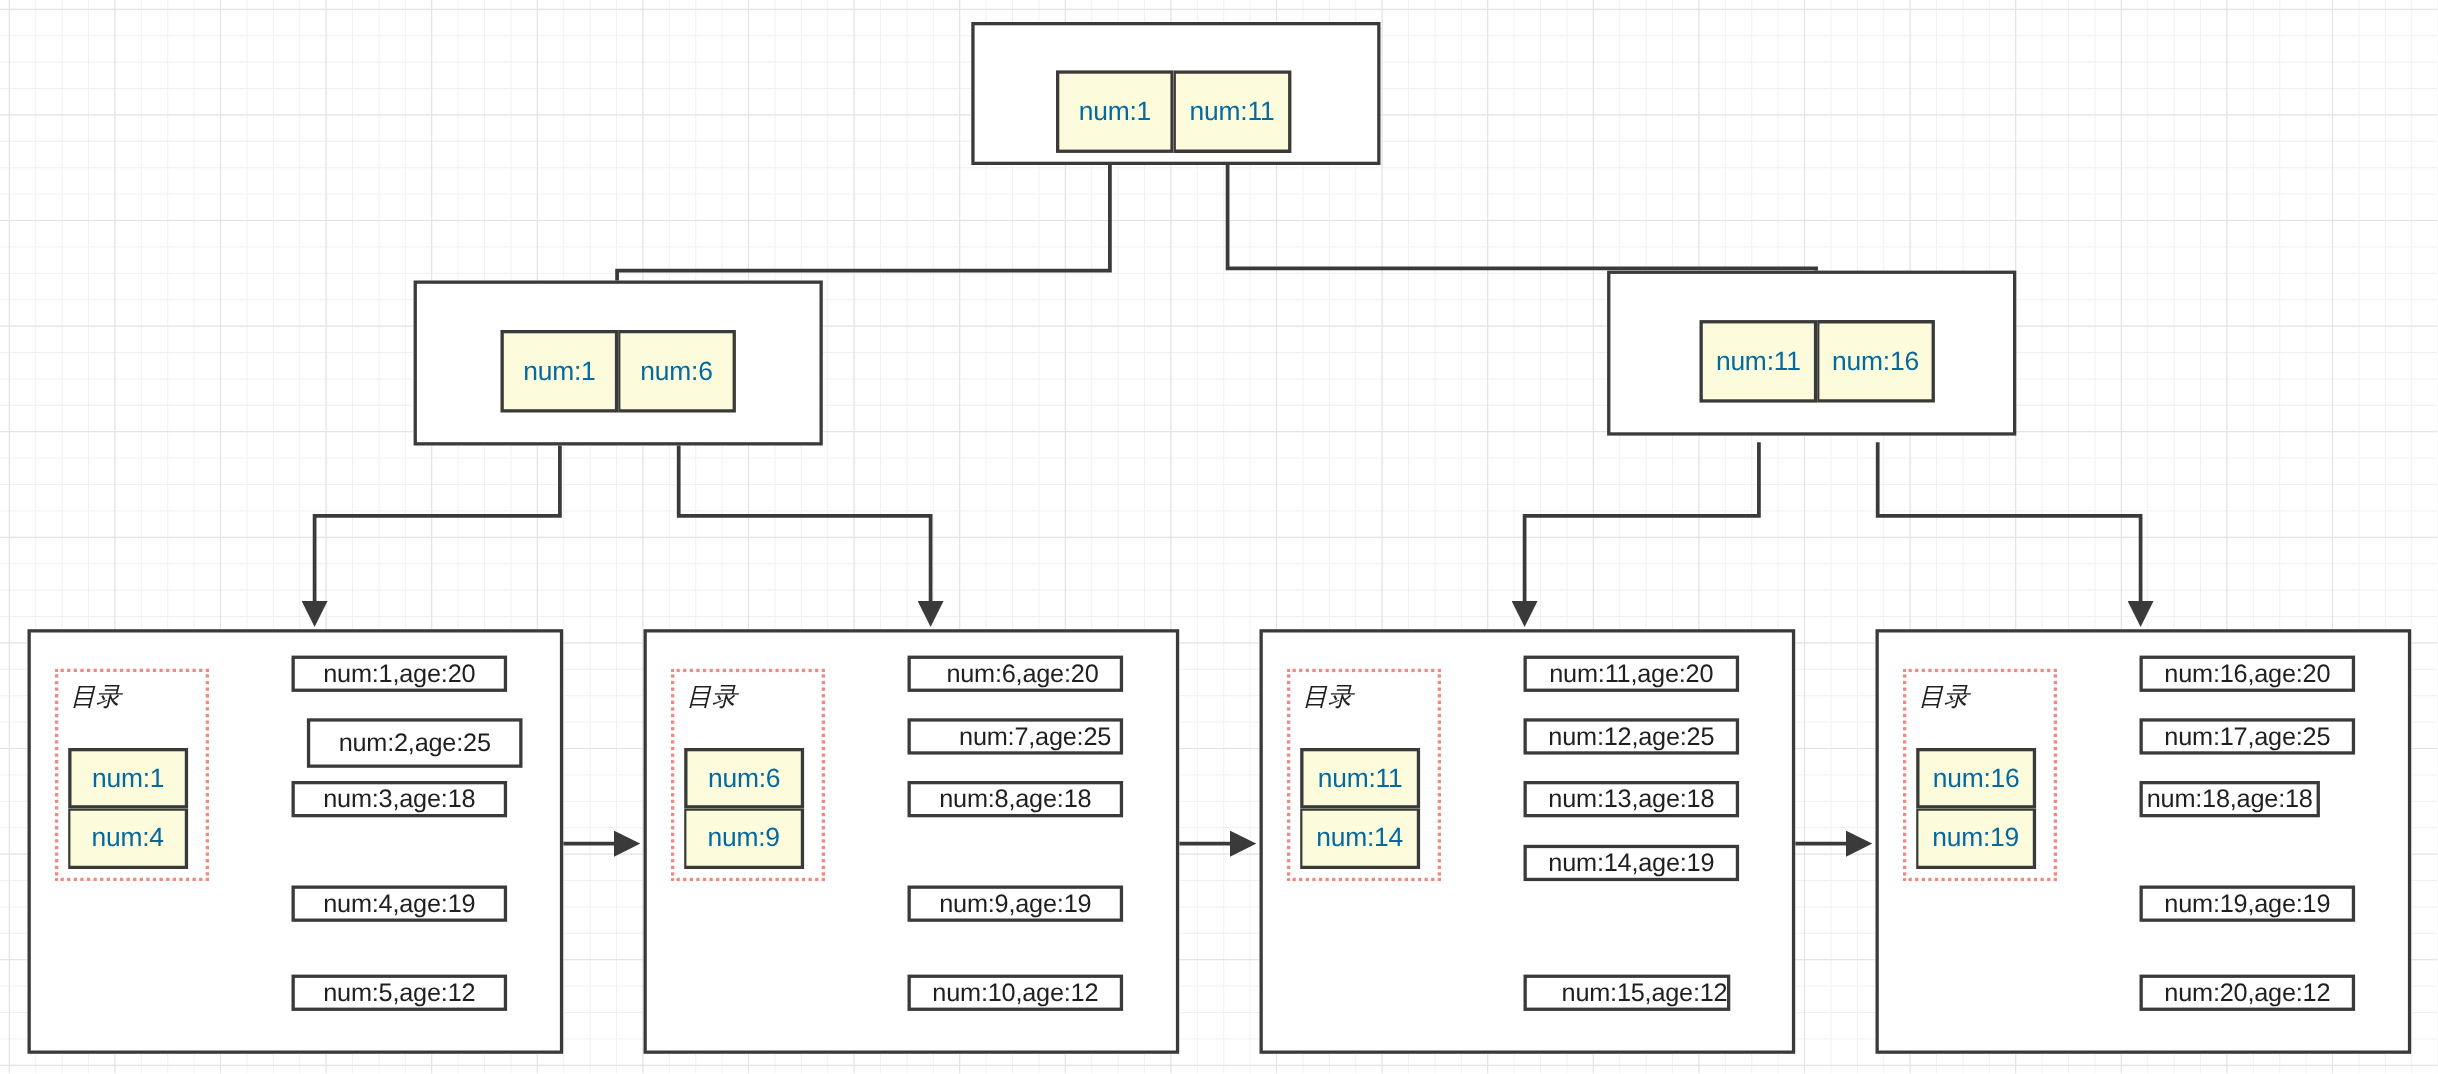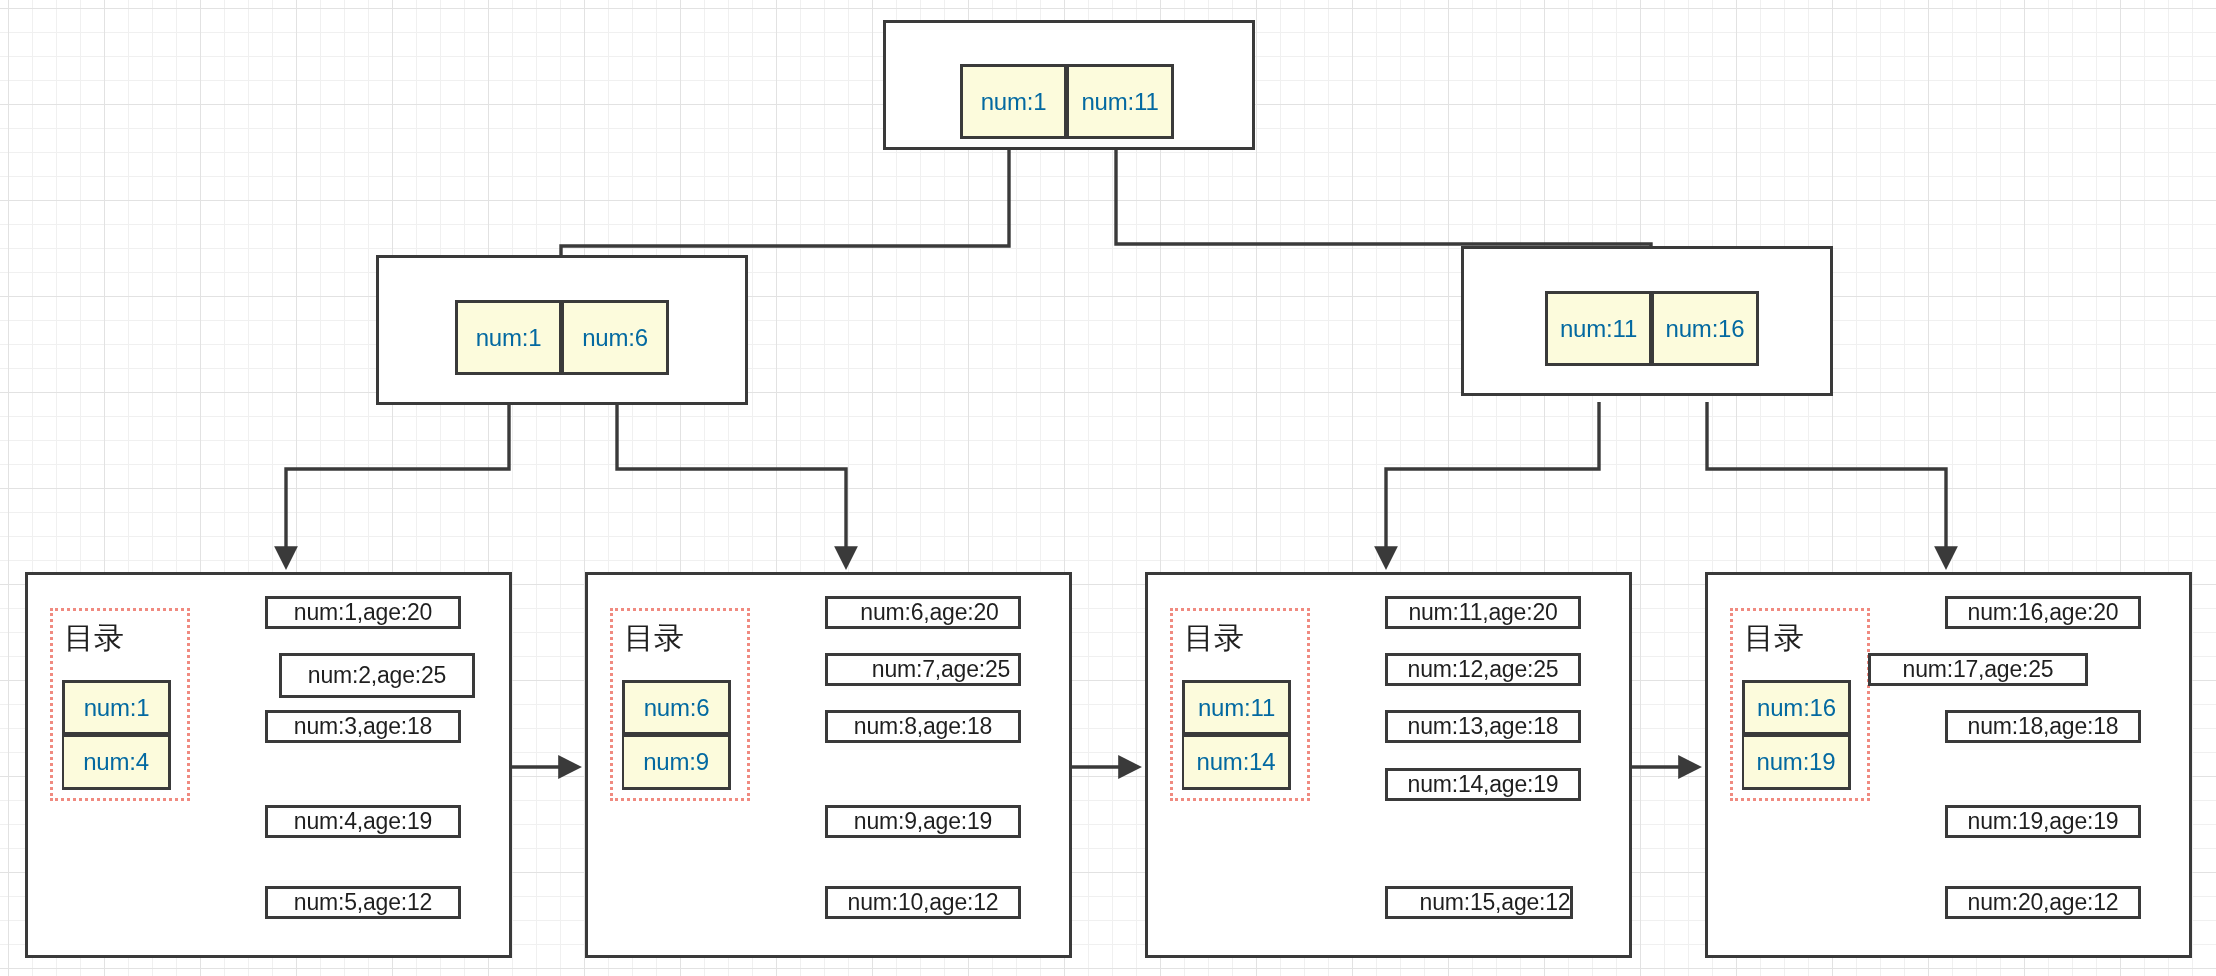--- a/index.html
+++ b/index.html
@@ -92,24 +92,25 @@
     border: 3px solid #3a3a3a;
   }
   .dir-box {
     position: absolute;
     box-sizing: border-box;
     border: 3px dotted #f08a80;
     background: transparent;
   }
   .dir-label {
     position: absolute;
-    font-size: 30px;
+    font-size: 23px;
     color: #1f1f1f;
     white-space: nowrap;
     font-family: "DejaVu Sans", "Liberation Sans", sans-serif;
+    font-style: italic;
   }
   .record {
     position: absolute;
     box-sizing: border-box;
     background: #ffffff;
     border: 3px solid #3a3a3a;
     display: flex;
     align-items: center;
     justify-content: center;
     font-size: 23px;
@@ -238,18 +239,18 @@
   <div class="record" style="left:1385px; top:886px; width:188px; height:33px;padding-left:32px;">num:15,age:12</div>
 
   <div class="leaf" style="left:1705px; top:572px; width:487px; height:386px;"></div>
   <div class="dir-box" style="left:1730px; top:608px; width:140px; height:193px;"></div>
   <div class="dir-label" style="left:1744px; top:618px;">目录</div>
   <div class="key-stack" style="left:1742px; top:680px; width:109px;">
     <div class="key-cell" style="height:55px;">num:16</div>
     <div class="key-cell" style="height:55px;">num:19</div>
   </div>
   <div class="record" style="left:1945px; top:596px; width:196px; height:33px;">num:16,age:20</div>
-  <div class="record" style="left:1868px; top:653px; width:220px; height:33px;">num:17,age:25</div>
-  <div class="record" style="left:1945px; top:710px; width:196px; height:33px;">num:18,age:18</div>
+  <div class="record" style="left:1945px; top:653px; width:196px; height:33px;">num:17,age:25</div>
+  <div class="record" style="left:1945px; top:710px; width:164px; height:33px;">num:18,age:18</div>
   <div class="record" style="left:1945px; top:805px; width:196px; height:33px;">num:19,age:19</div>
   <div class="record" style="left:1945px; top:886px; width:196px; height:33px;">num:20,age:12</div>
 
 </div>
 
 </body></html>

